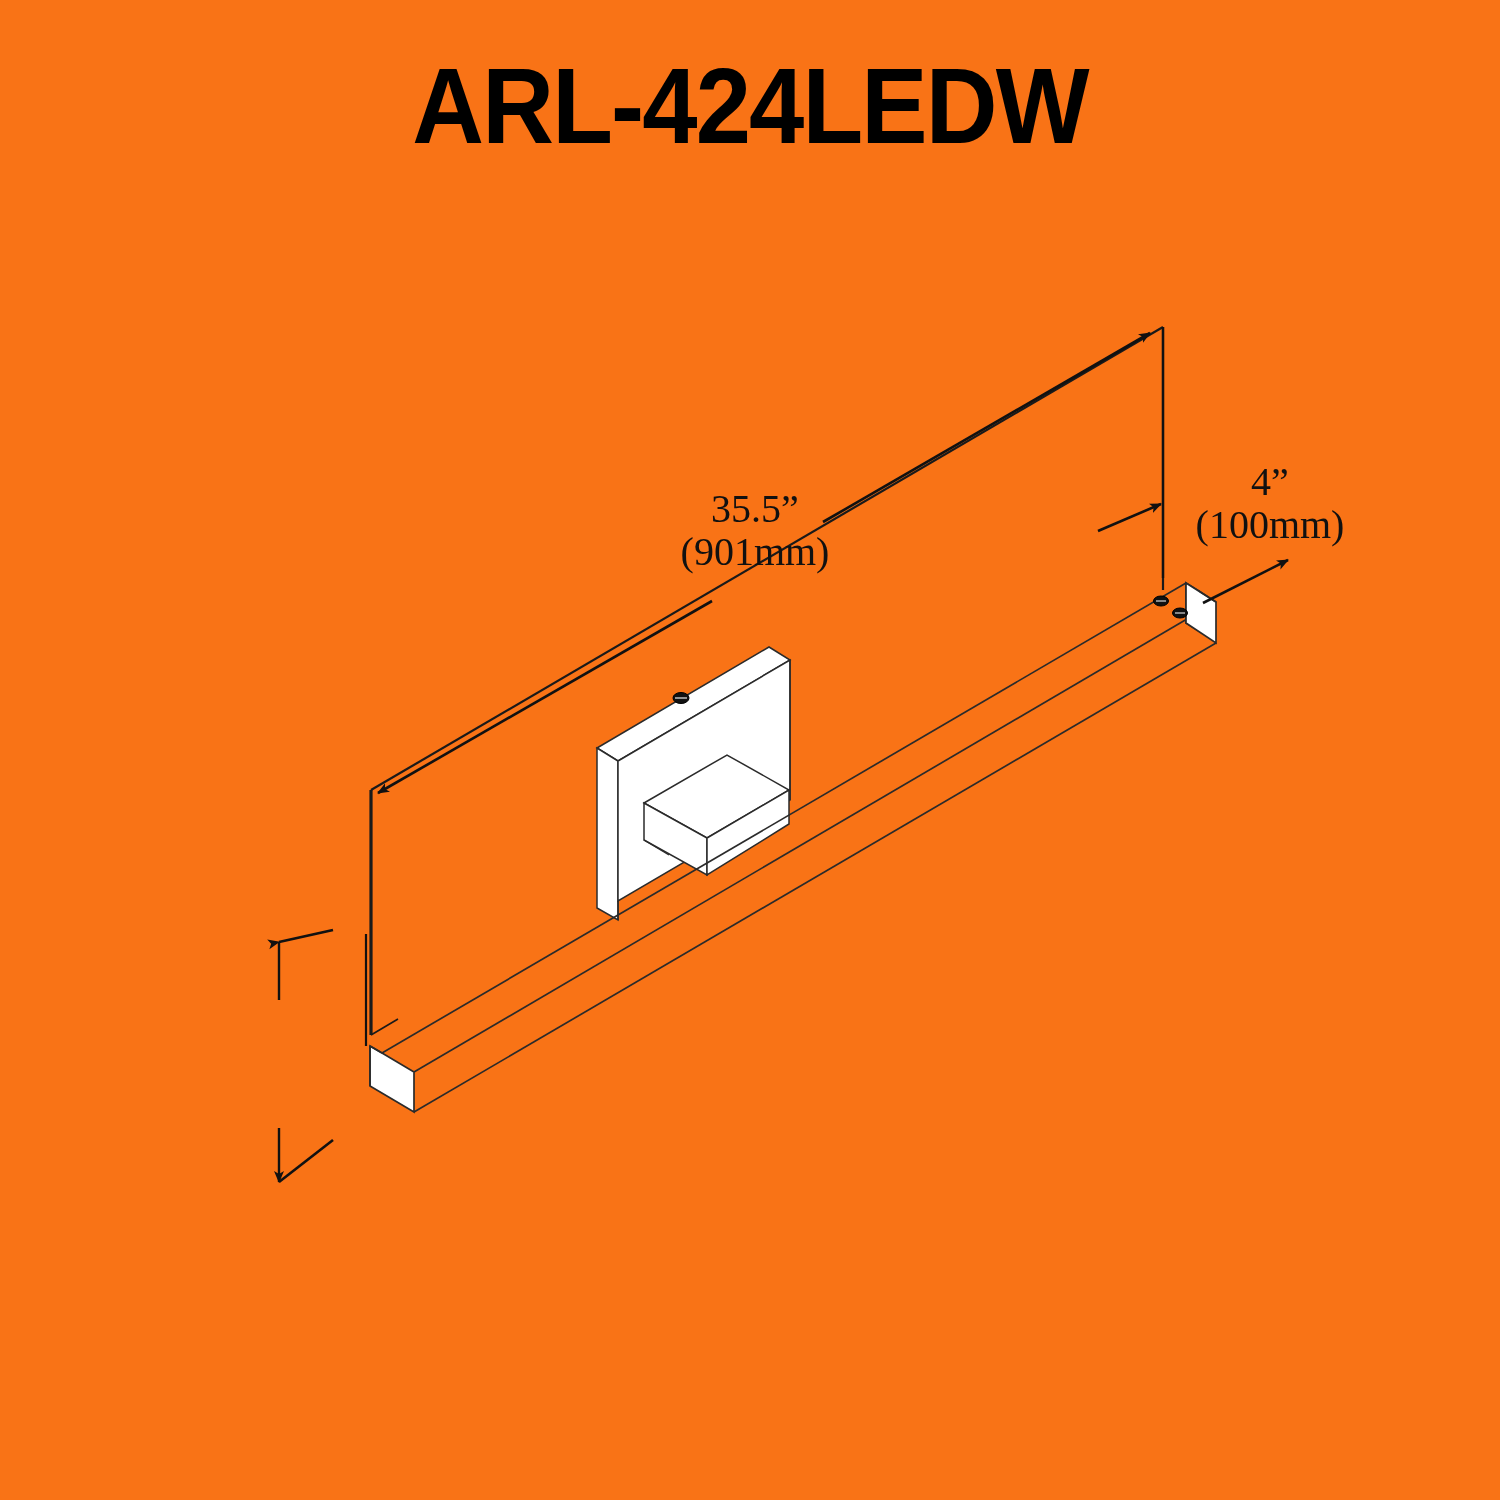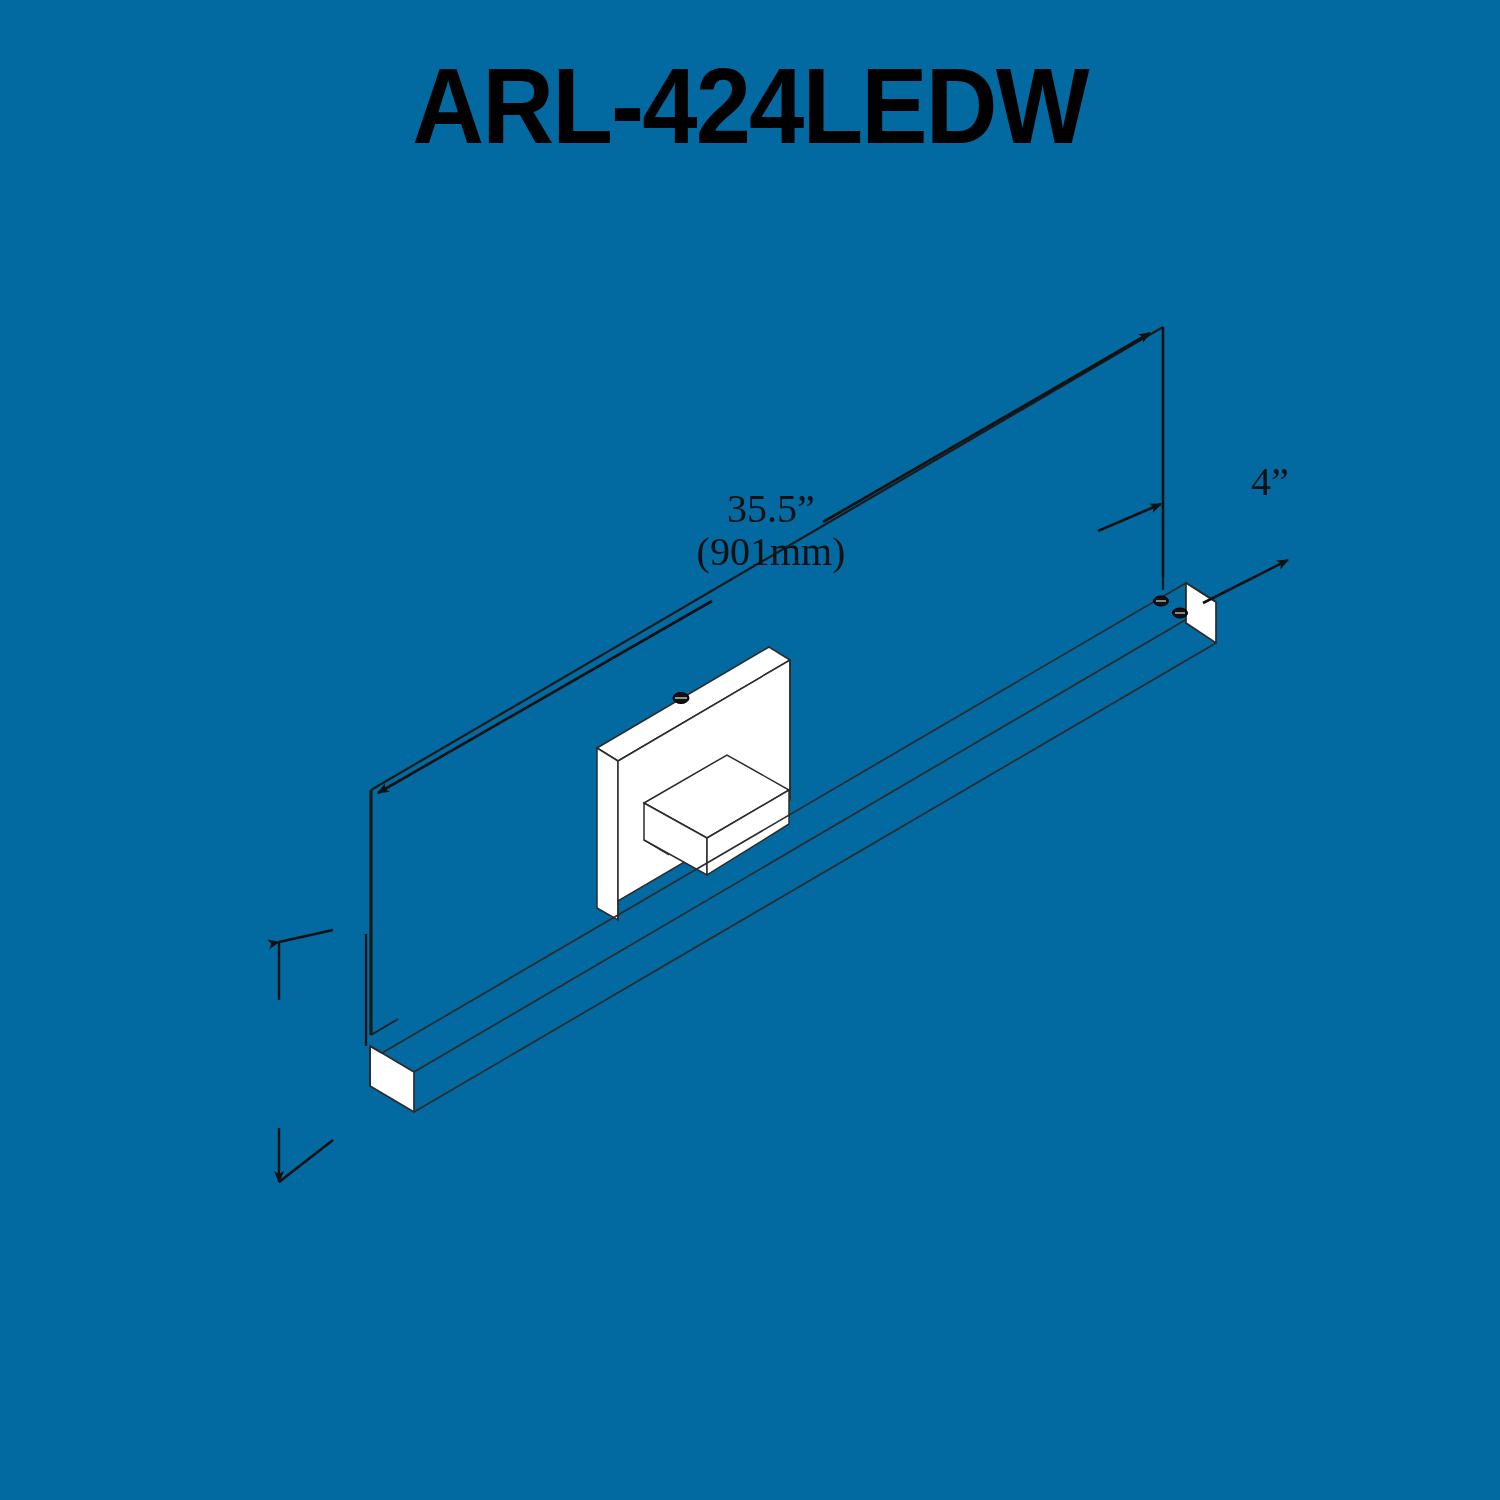--- a/index.html
+++ b/index.html
@@ -14,21 +14,21 @@
     position: relative;
     overflow: hidden;
     font-family: "Liberation Sans", sans-serif;
   }
   #sheet {
     position: absolute;
     left: 0;
     top: 0;
     width: 1500px;
     height: 1500px;
-    background: #0369a1;
+    background: #f97316;
   }
   #title {
     position: absolute;
     left: 0;
     top: 52px;
     width: 1500px;
     text-align: center;
     font-family: "Liberation Sans", sans-serif;
     font-weight: 700;
     font-size: 108px;
@@ -42,21 +42,21 @@
   .dimlabel {
     position: absolute;
     font-family: "Liberation Serif", serif;
     font-size: 40px;
     color: #111111;
     line-height: 1.08;
     text-align: center;
     white-space: nowrap;
   }
   .dimlabel .l2 { display: block; }
-  #dim-length { left: 636px; top: 487px; width: 270px; }
+  #dim-length { left: 620px; top: 487px; width: 270px; }
   #dim-depth  { left: 1160px; top: 460px; width: 220px; }
   #dim-height { left: 150px; top: 1005px; width: 240px; }
   #drawing {
     position: absolute;
     left: 0; top: 0;
     width: 1500px; height: 1500px;
   }
 </style>
 </head>
 <body>
@@ -177,16 +177,17 @@
 
   </svg>
 
   <div class="dimlabel" id="dim-length">
     <span>35.5”</span>
     <span class="l2">(901mm)</span>
   </div>
 
   <div class="dimlabel" id="dim-depth">
     <span>4”</span>
+    <span class="l2">(100mm)</span>
   </div>
 
 
 </div>
 
 </body></html>

